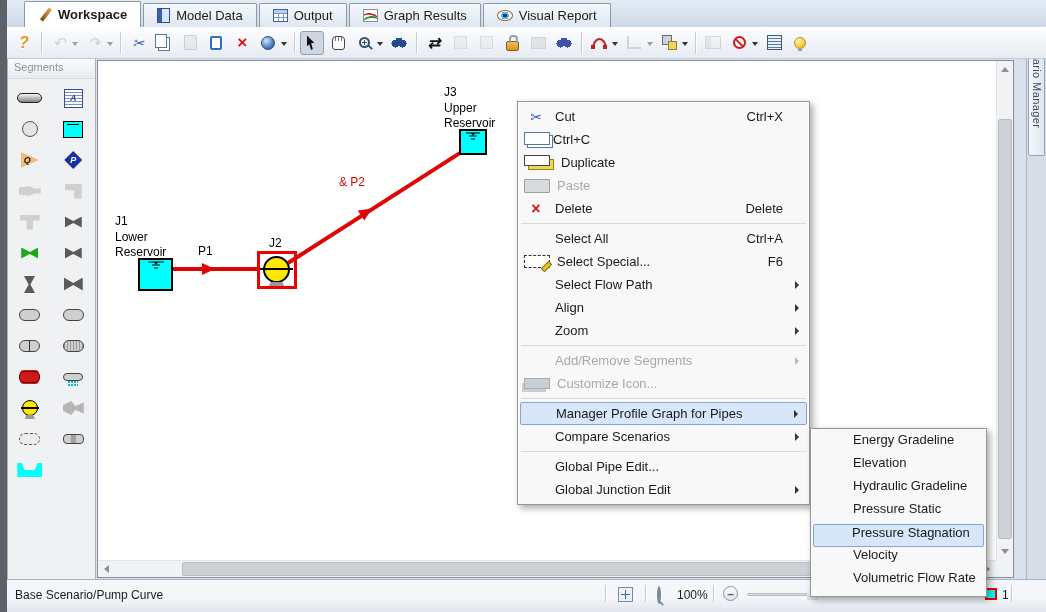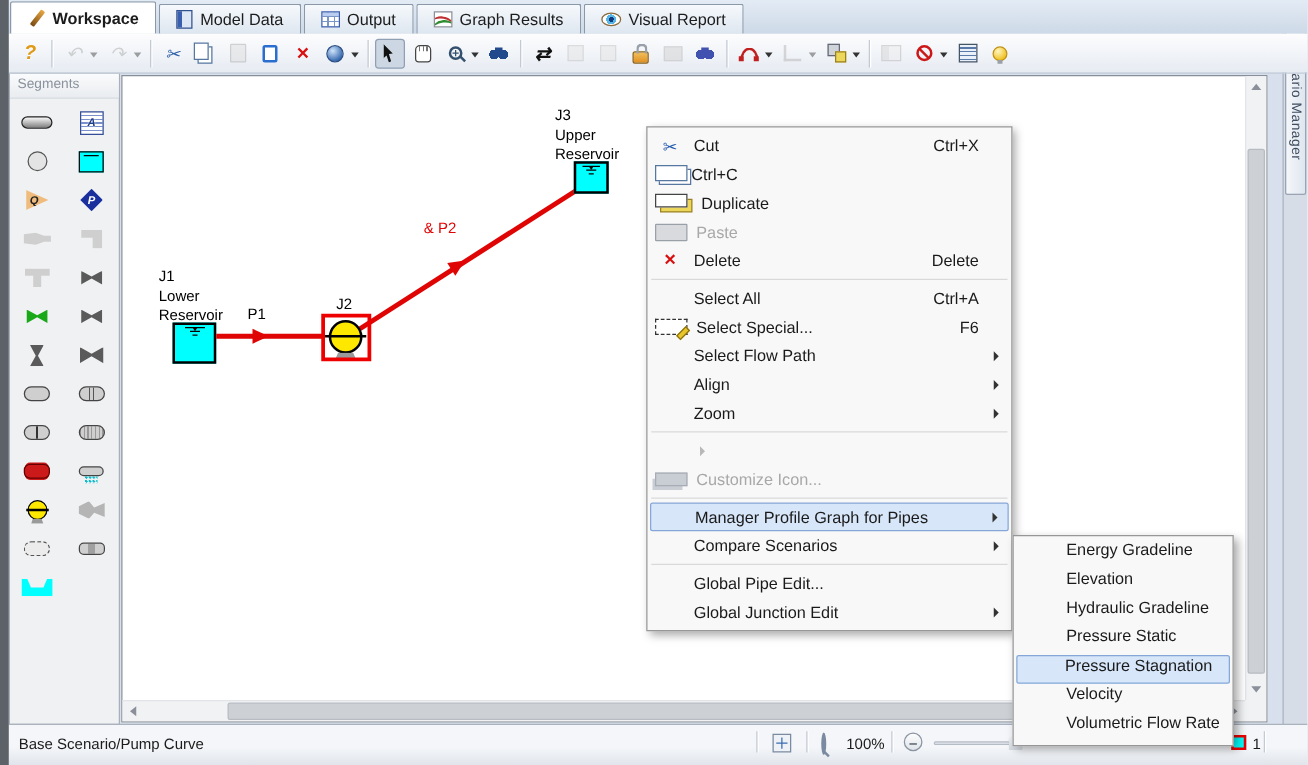--- a/index.html
+++ b/index.html
@@ -3,21 +3,21 @@
 <meta charset="utf-8">
 <style>
   html,body{margin:0;padding:0;}
   body{width:1046px;height:612px;position:relative;overflow:hidden;
        font-family:"Liberation Sans",sans-serif;background:#d7e0ec;}
   #app{position:absolute;inset:0;}
   
   .left-edge{position:absolute;left:0;top:0;width:7px;height:612px;background:#5d6168;z-index:5;}
   
   .tabbar{position:absolute;left:7px;top:0;right:0;height:27px;
-          background:linear-gradient(#e3ebf5,#cdd9e7);display:flex;align-items:flex-end;padding-left:1px;z-index:4;}
+          background:linear-gradient(#e3ebf5,#cdd9e7);display:flex;align-items:flex-end;padding-left:17px;z-index:4;}
   .tab{height:24px;display:flex;align-items:center;gap:6px;padding:0 13px;margin-right:2px;
        border:1px solid #8b98a8;border-bottom:none;border-radius:2px 2px 0 0;
        background:linear-gradient(#f6f9fc,#dde6f0);font-size:13px;color:#1c1c1c;box-sizing:border-box;}
   .tab.active{background:#fff;font-weight:bold;height:26px;}
   
   .islot{display:inline-flex;align-items:center;justify-content:center;}
   .workspace-icon{width:14px;height:15px;position:relative;}
   .workspace-icon::before{content:"";position:absolute;left:6px;top:0;width:4px;height:15px;border-radius:1px;
       background:linear-gradient(#e8a845,#7a4a10);transform:rotate(38deg);}
   .model-data-icon{width:13px;height:15px;border:1px solid #31508f;box-sizing:border-box;
@@ -405,21 +405,21 @@
           <i class="islot tx-fitting"></i>
         </span>
         <span class="tool">
           <i class="islot tx-weir"></i>
         </span>
       </div>
   </div>
 
   <div class="canvas">
 
-    <div class="dlabel" style="left:29px;top:153px;">J1
+    <div class="dlabel" style="left:17px;top:153px;">J1
 Lower
 Reservoir</div>
     <div class="tank" style="left:40px;top:197px;width:35px;height:33px;">
       <svg width="18" height="9" viewBox="0 0 18 9">
           <path d="M1 1 H17 M5 4 H13 M7 7 H11" stroke="#000" stroke-width="1" fill="none"></path>
           <path d="M7 1 L11 1 L9 4 Z" fill="#000"></path>
         </svg>
     </div>
 
     <div class="pipe" style="left:75px;top:206px;width:86px;"></div>
@@ -535,20 +535,21 @@
       </div>
       <div class="mi has-submenu">
         <span class="islot mi-ic"></span>
         <span class="mi-label">Zoom</span>
         <span class="mi-sc"></span>
         <span class="mi-arrow"></span>
       </div>
       <div class="menu-sep"></div>
       <div class="mi disabled has-submenu">
         <span class="islot mi-ic"></span>
+        <span class="mi-label">Add/Remove Segments</span>
         <span class="mi-sc"></span>
         <span class="mi-arrow"></span>
       </div>
       <div class="mi disabled">
         <span class="islot mi-ic customize-icon"></span>
         <span class="mi-label">Customize Icon...</span>
         <span class="mi-sc"></span>
         <span class="mi-arrow"></span>
       </div>
       <div class="menu-sep"></div>

